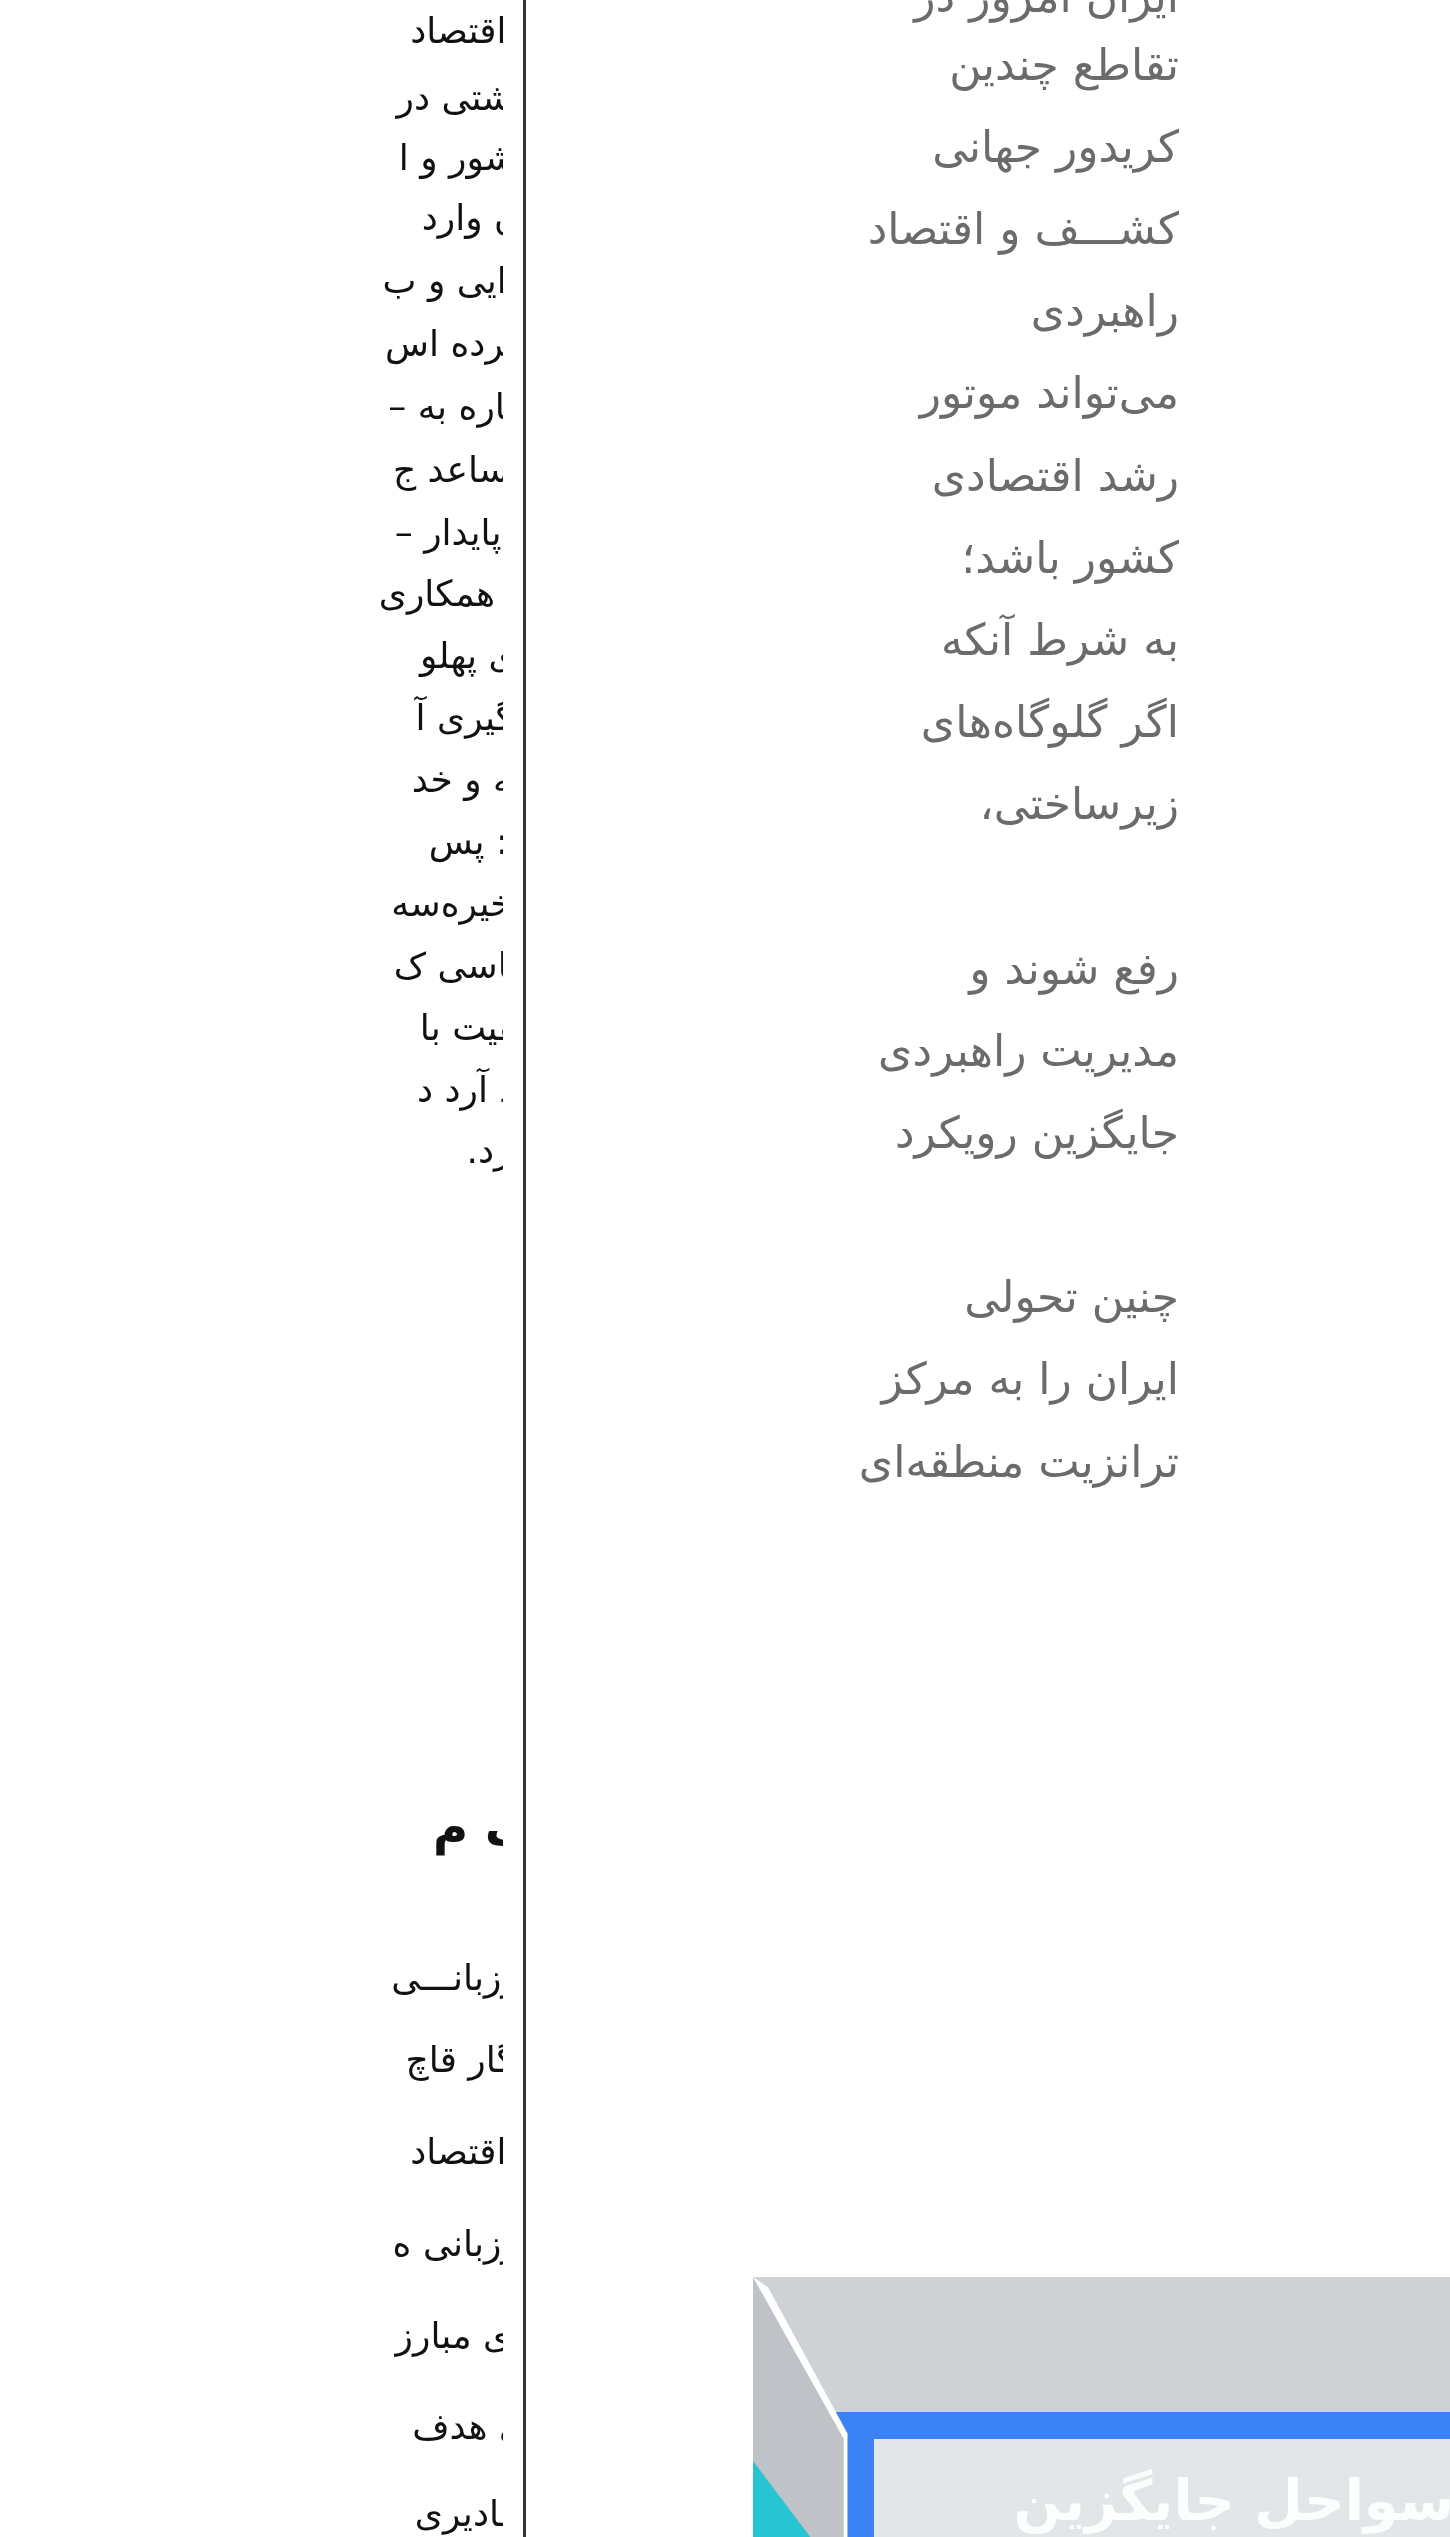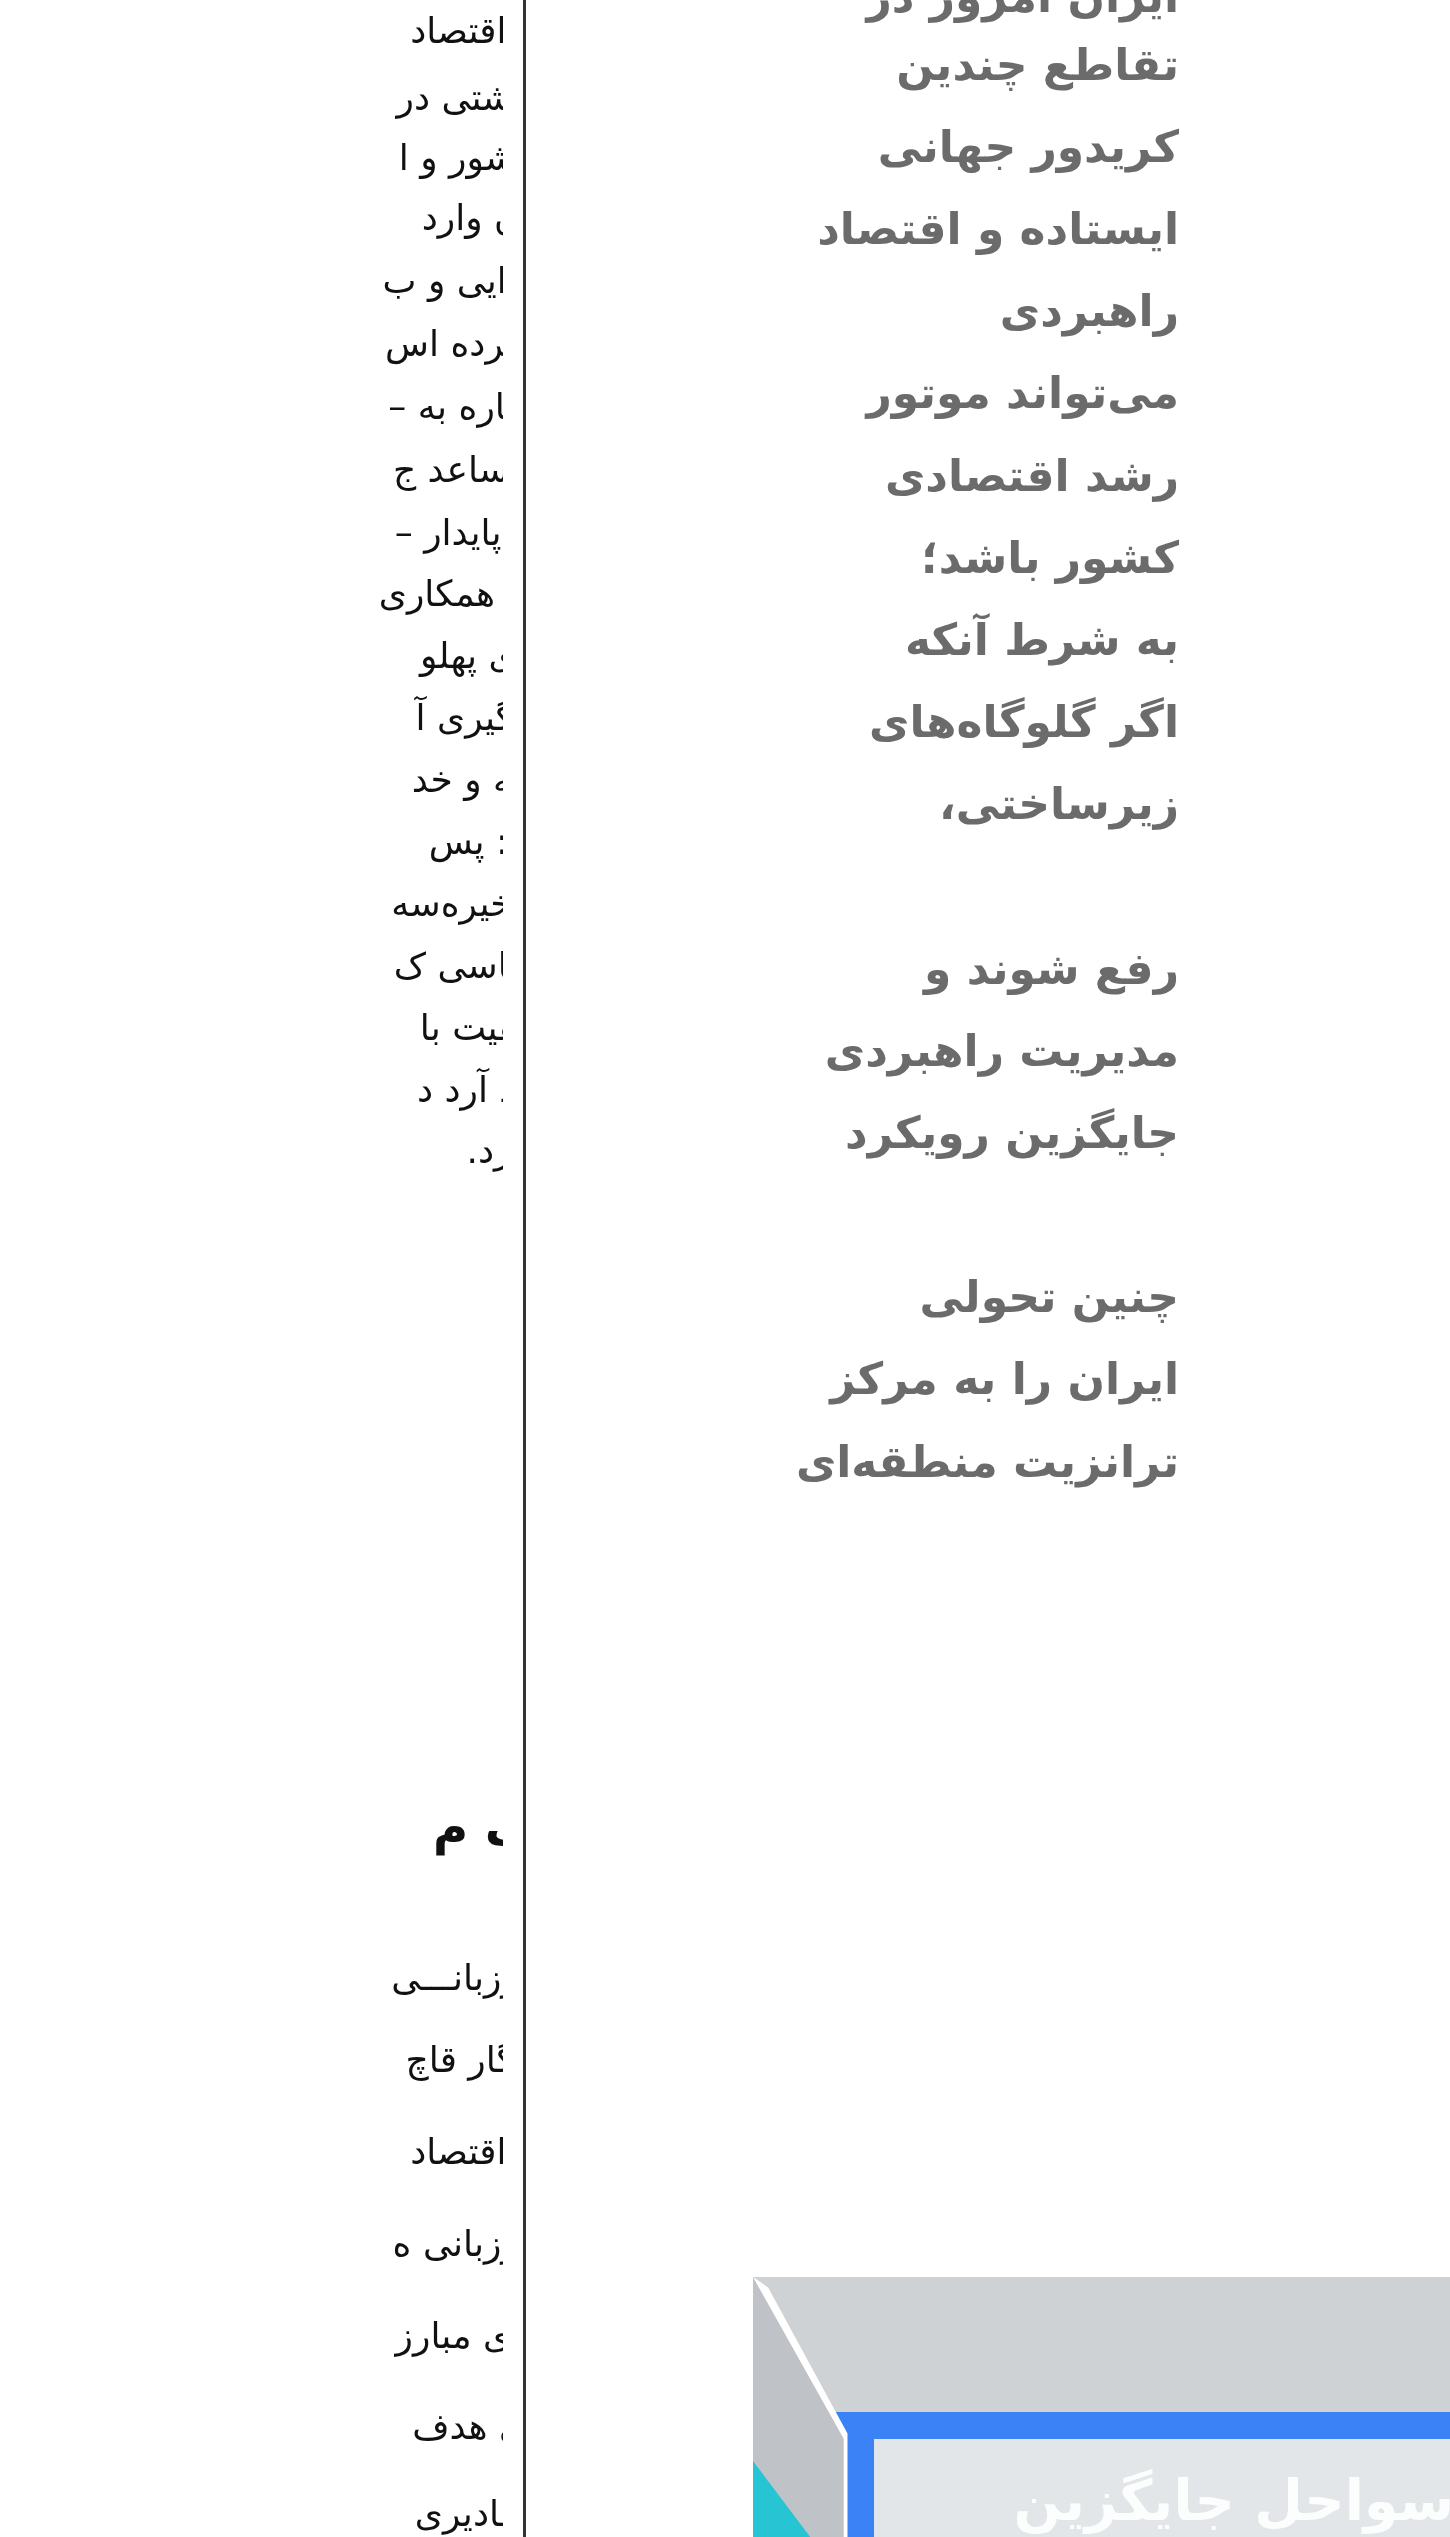--- a/index.html
+++ b/index.html
@@ -27,21 +27,21 @@
     }
     .divider {
       position: absolute; left: 523px; top: 0; width: 2.9px; height: 2538px;
       background: #333333;
     }
     .col-mid {
       left: 754px; top: 0; width: 425px; height: 1740px;
     }
     .col-mid .line {
       position: absolute; right: 0; white-space: nowrap;
-      font-size: 44px; font-weight: bold; line-height: 52px; color: #6b6b6b;
+      font-size: 44px; font-weight: normal; line-height: 52px; color: #6b6b6b;
       text-align: left;
     }
     .col-right {
       left: 1315px; top: 0; width: 135px; height: 2223px;
     }
     .graphic {
       position: absolute; left: 753px; top: 2277px; width: 697px; height: 333px;
       overflow: hidden; background: #3b82f6;
     }
     .graphic .top-band {
@@ -107,21 +107,21 @@
   <div class="line" style="top:2397px">عملیات‌های هدف</div>
   <div class="line" style="top:2484px">کشـــف مقادیری</div>
 </div>
 
 <div class="divider"></div>
 
 <div class="col col-mid">
   <div class="line" style="top:-29px">ایران امروز در</div>
   <div class="line" style="top:39px">تقاطع چندین</div>
   <div class="line" style="top:121px">کریدور جهانی</div>
-  <div class="line" style="top:203px">ایستاده و اقتصاد</div>
+  <div class="line" style="top:203px">کشـــف و اقتصاد</div>
   <div class="line" style="top:285px">راهبردی</div>
   <div class="line" style="top:367px">می‌تواند موتور</div>
   <div class="line" style="top:450px">رشد اقتصادی</div>
   <div class="line" style="top:532px">کشور باشد؛</div>
   <div class="line" style="top:614px">به شرط آنکه</div>
   <div class="line" style="top:696px">اگر گلوگاه‌های</div>
   <div class="line" style="top:778px">زیرساختی،</div>
   <div class="line" style="top:943px">رفع شوند و</div>
   <div class="line" style="top:1025px">مدیریت راهبردی</div>
   <div class="line" style="top:1107px">جایگزین رویکرد</div>

